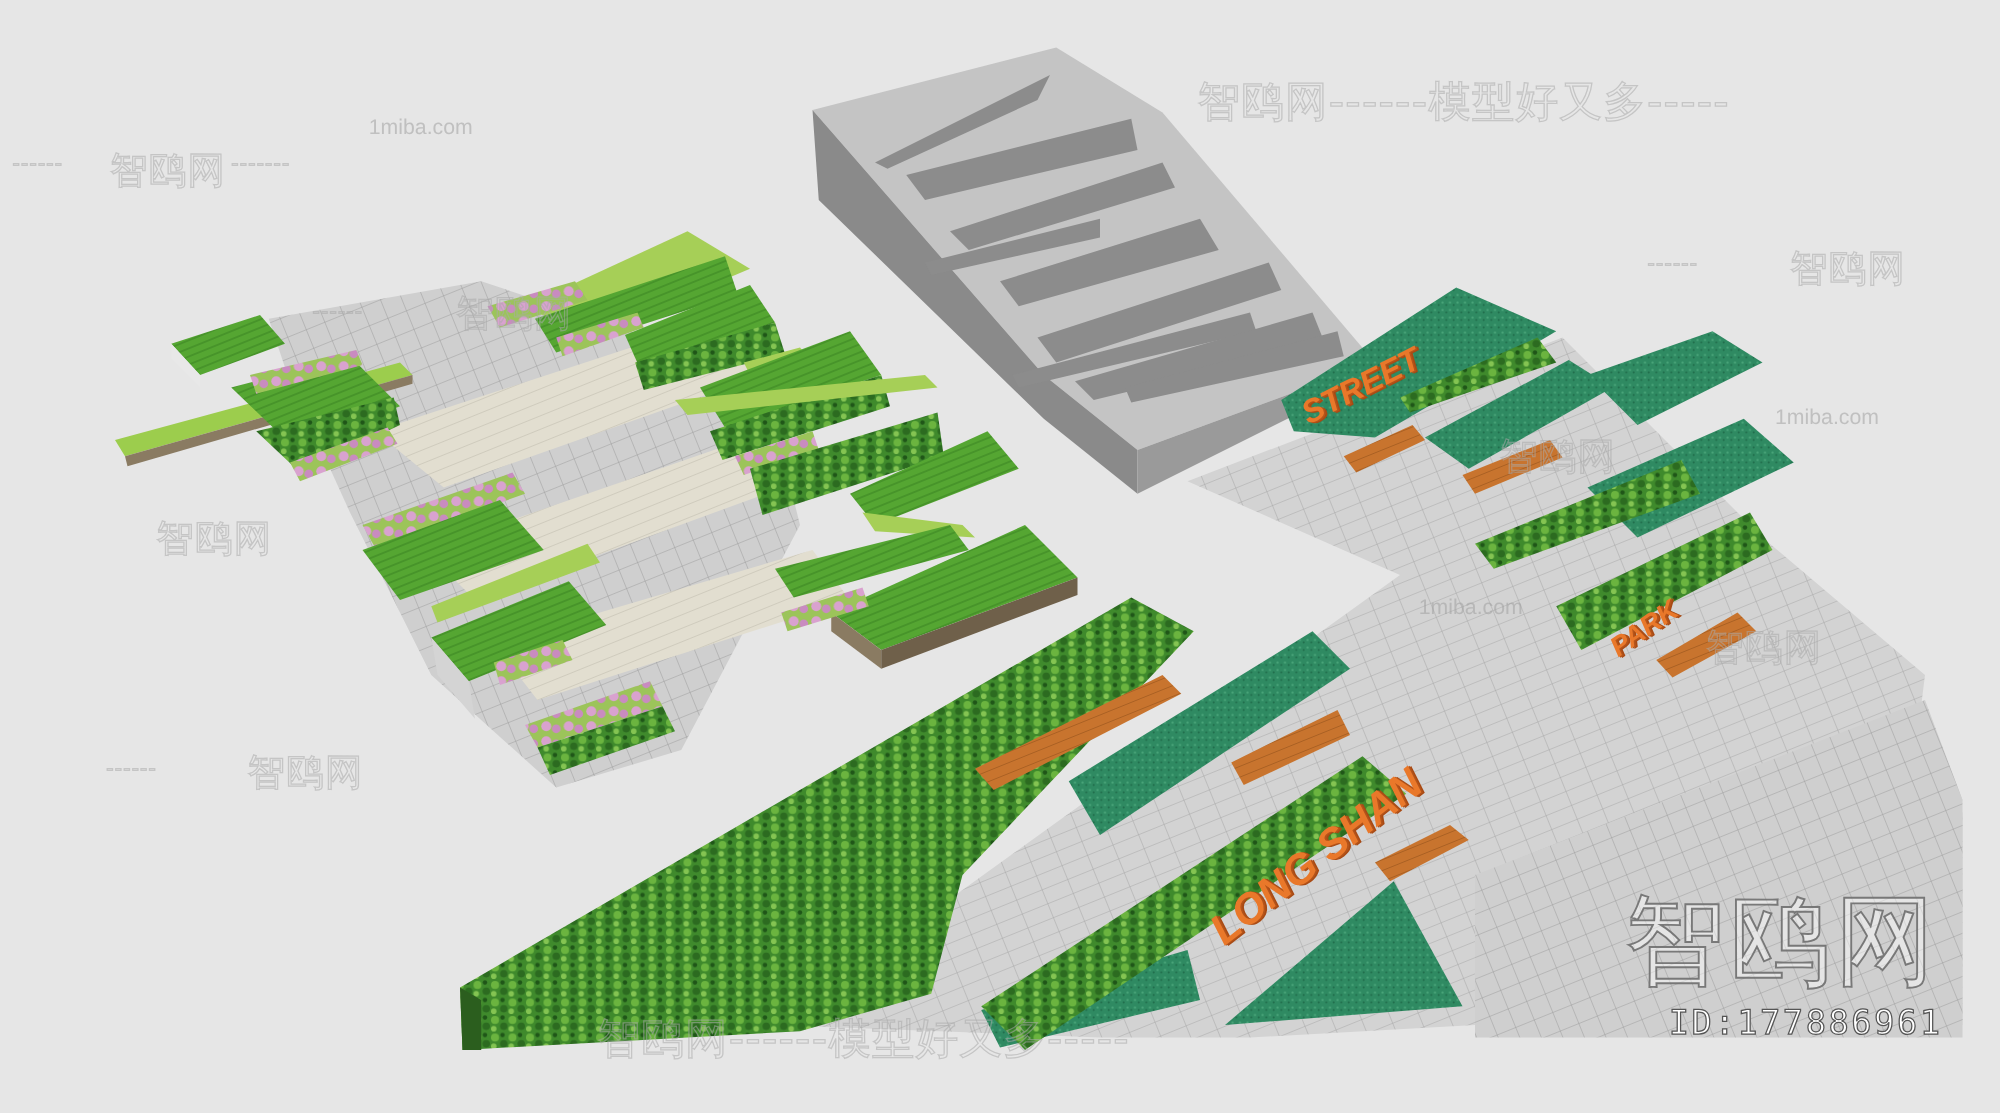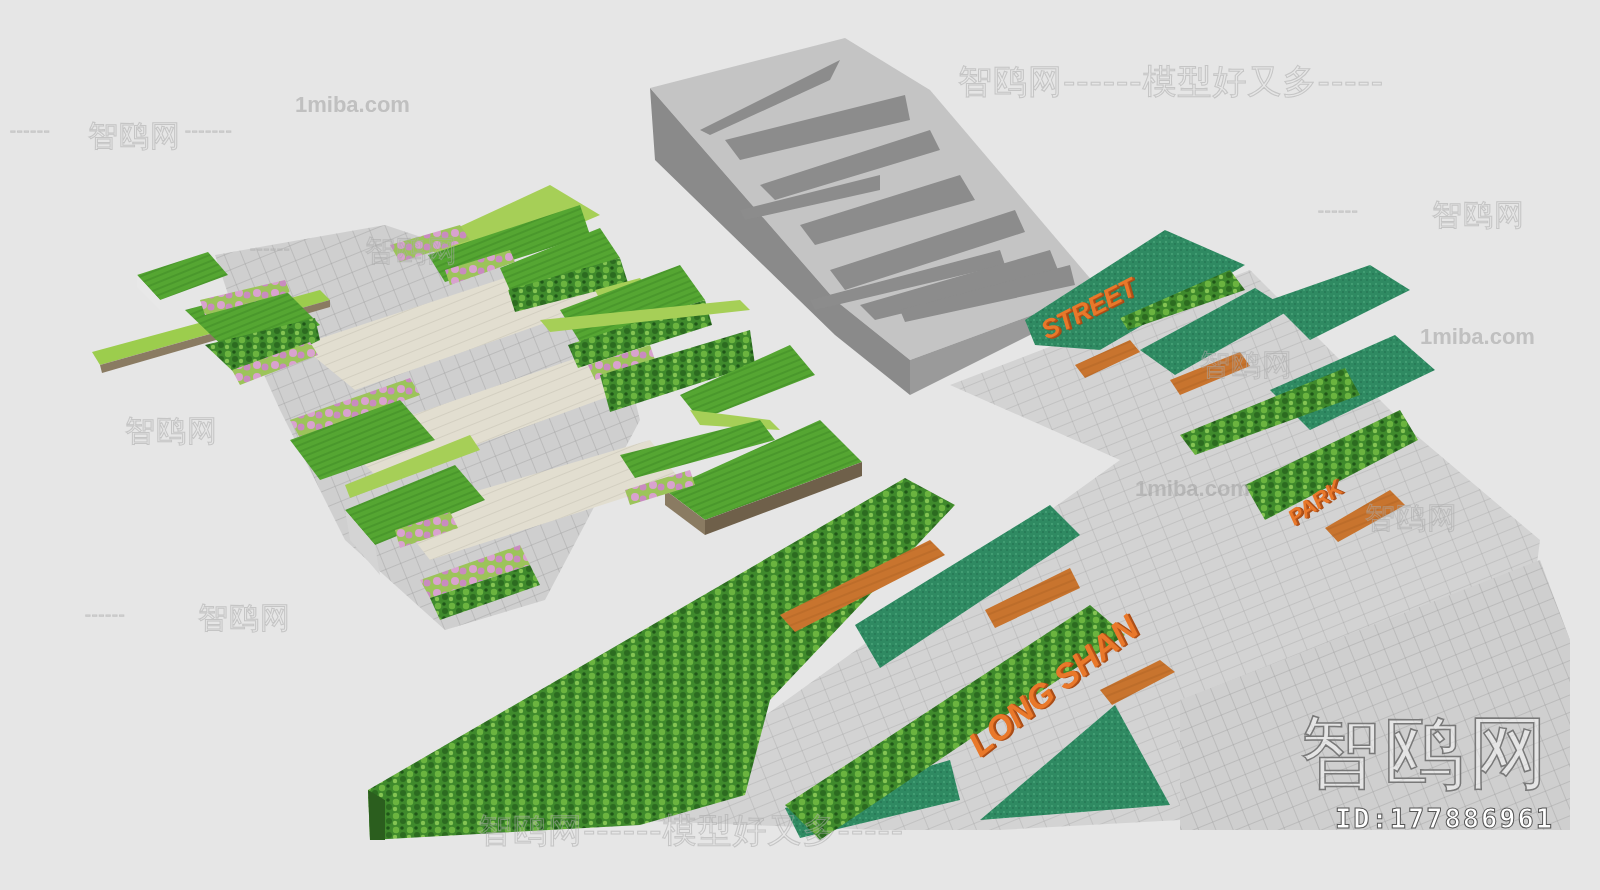--- a/index.html
+++ b/index.html
@@ -1,19 +1,19 @@
 <!DOCTYPE html>
 <html><head>
 <meta charset="utf-8">
 <style>
   html,body{margin:0;padding:0;}
   body{width:1600px;height:890px;overflow:hidden;background:#e6e6e6;font-family:"DejaVu Sans",sans-serif;position:relative;}
   #scene{position:absolute;left:0;top:0;width:1600px;height:890px;}
   .wm{position:absolute;color:rgba(255,255,255,0.0);-webkit-text-stroke:1px rgba(170,170,170,0.55);font-family:"DejaVu Sans",sans-serif;white-space:nowrap;letter-spacing:1px;margin-top:33px;}
-  .wm-site{position:absolute;color:rgba(160,160,160,0.55);font-family:"Liberation Sans",sans-serif;font-weight:bold;font-size:22px;white-space:nowrap;}
+  .wm-site{position:absolute;color:rgba(160,160,160,0.55);font-family:"Liberation Sans",sans-serif;font-weight:normal;font-size:17px;white-space:nowrap;}
   .wm-big{position:absolute;color:rgba(255,255,255,0.45);-webkit-text-stroke:1.5px rgba(110,110,110,0.9);font-family:"DejaVu Sans",sans-serif;font-size:80px;letter-spacing:4px;white-space:nowrap;}
   .wm-id{position:absolute;color:#fff;-webkit-text-stroke:1px #555;font-family:"DejaVu Sans Mono",monospace;font-size:27px;letter-spacing:2px;white-space:nowrap;}
   .sign{position:absolute;color:#e9782a;font-family:"Liberation Sans",sans-serif;font-weight:bold;font-style:italic;text-shadow:1px 1px 0 #b5541a,2px 2px 0 #a84a14;white-space:nowrap;transform-origin:left bottom;}
 </style>
 </head>
 <body>
 
 <svg id="scene" viewBox="0 0 1600 890" xmlns="http://www.w3.org/2000/svg">
   <defs>
     <pattern id="tiles" width="16" height="16" patternUnits="userSpaceOnUse" patternTransform="rotate(-22)">
@@ -163,13 +163,13 @@
 <div class="wm" style="left:1432px;top:162px;font-size:30px;">智鸥网</div>
 <div class="wm" style="left:1200px;top:312px;font-size:30px;">智鸥网</div>
 <div class="wm-site" style="left:1420px;top:324px;">1miba.com</div>
 <div class="wm" style="left:125px;top:378px;font-size:30px;">智鸥网</div>
 <div class="wm-site" style="left:1135px;top:476px;">1miba.com</div>
 <div class="wm" style="left:1365px;top:465px;font-size:30px;">智鸥网</div>
 <div class="wm" style="left:85px;top:572px;font-size:16px;">------</div>
 <div class="wm" style="left:198px;top:565px;font-size:30px;">智鸥网</div>
 <div class="wm" style="left:478px;top:775px;font-size:34px;">智鸥网------模型好又多-----</div>
 <div class="wm-big" style="left:1300px;top:700px;">智鸥网</div>
-<div class="wm-id" style="left:1335px;top:803px;font-weight:bold;">ID:177886961</div>
+<div class="wm-id" style="left:1335px;top:803px;">ID:177886961</div>
 
 </body></html>

